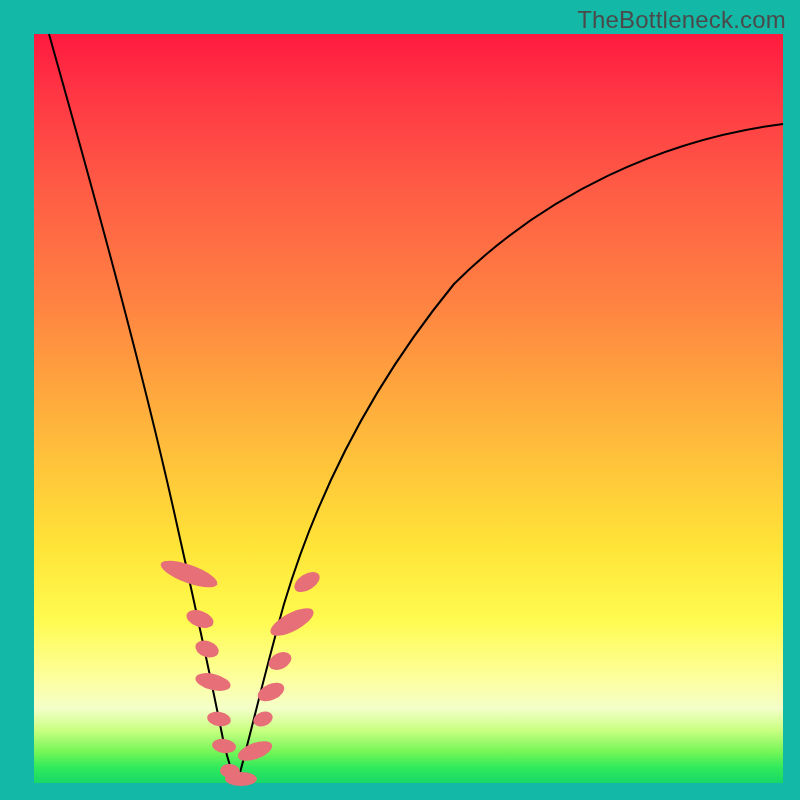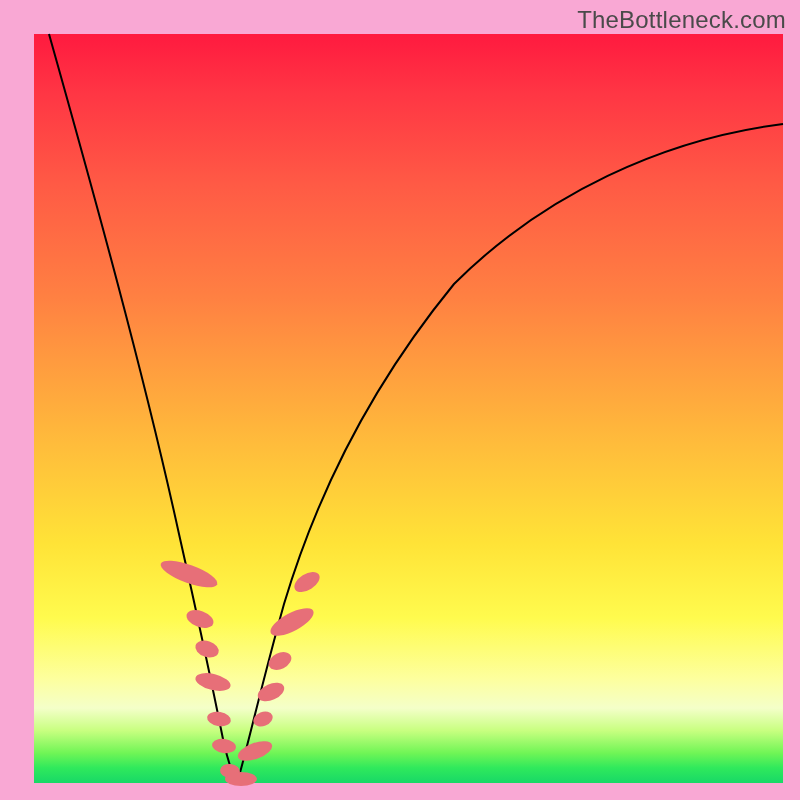--- a/index.html
+++ b/index.html
@@ -10,21 +10,21 @@
     overflow: hidden;
     background: #000;
     font-family: Arial, Helvetica, sans-serif;
   }
   .frame {
     position: absolute;
     left: 0;
     top: 0;
     width: 800px;
     height: 800px;
-    background: #f9a8d4;
+    background: #14b8a6;
   }
   .plot-area {
     position: absolute;
     left: 34px;
     top: 34px;
     width: 749px;
     height: 749px;
     
     background: linear-gradient(
       to bottom,

